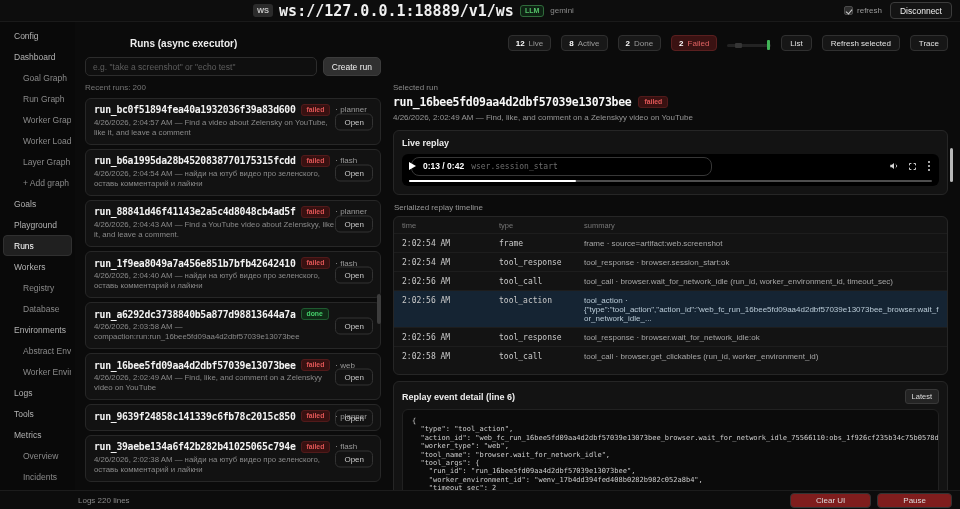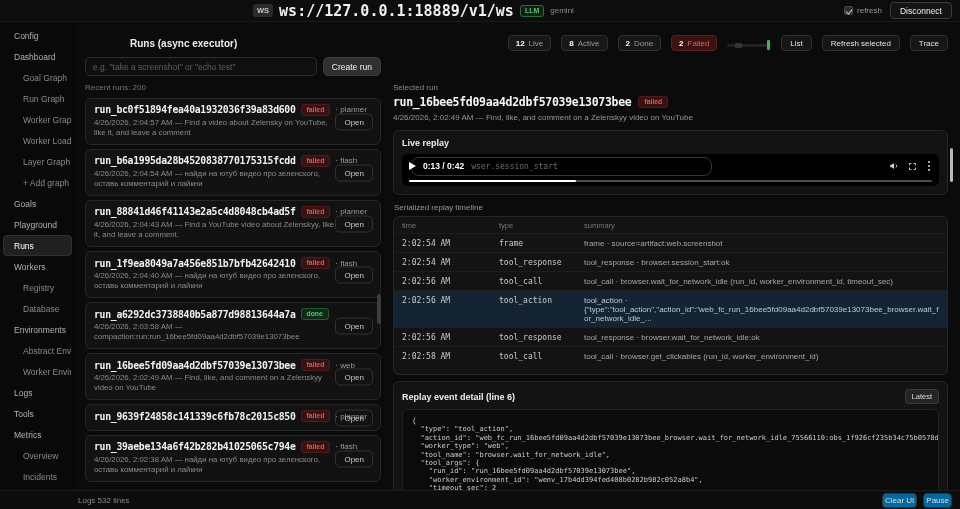--- a/index.html
+++ b/index.html
@@ -26,21 +26,21 @@
   .sidebar { position:absolute; left:0; top:22px; bottom:9px; width:75px; background:#090909; padding-top:3px; overflow:hidden; }
   .side-item { font-size:8.5px; color:#b2b2b2; padding:4.5px 4px 4.5px 10px; margin:0 3px; white-space:nowrap; overflow:hidden; border:1px solid transparent; }
   .side-item.lvl1 { color:#8a8a8a; padding-left:19px; }
   .side-item.active { background:#202020; border-color:#303030; border-radius:4px; color:#fff; }
 
   
   .statusbar { position:absolute; bottom:0; left:0; right:0; height:19px; background:#0c0c0c;
                border-top:1px solid #1c1c1c; display:flex; align-items:center; padding:0 8px; }
   .logs-label { margin-left:70px; color:#8a8a8a; font-size:8px; }
   .statusbar-right { margin-left:auto; display:flex; gap:6px; }
-  .sb-btn { background:#0369a1; border:1px solid #333; color:#ddd; font-size:8px; border-radius:4px; padding:2px 2px; }
+  .sb-btn { background:#7f1d1d; border:1px solid #333; color:#ddd; font-size:8px; border-radius:4px; padding:2px 25px; }
 
   
   .main { position:absolute; left:75px; top:22px; right:0; bottom:19px; padding:12px 12px 0 10px; overflow:hidden; }
   .main-header { display:flex; align-items:center; height:18px; margin-bottom:5px; }
   .page-title { font-size:10px; font-weight:bold; color:#ededed;padding-left:45px; }
   .filters { margin-left:auto; display:flex; align-items:flex-end; gap:10px; }
   .chip { display:flex; align-items:center; gap:4px; background:#181818; border:1px solid #2f2f2f; border-radius:4px; padding:2.5px 7px; }
   .chip .num { color:#fff; font-weight:bold; font-size:8px; }
   .chip .lbl { color:#9a9a9a; font-size:8px; }
   .chip.failed { background:#3a1212; border-color:#5a1f1f; }
@@ -385,19 +385,19 @@
   "_line": 6
 }</pre>
         </div>
       </div>
     </div>
   </div>
 
   <div class="panel-scroll-thumb"></div>
 
   <div class="statusbar">
-    <span class="logs-label">Logs 532 lines</span>
+    <span class="logs-label">Logs 220 lines</span>
     <span class="statusbar-right">
       <button class="sb-btn">Clear UI</button>
       <button class="sb-btn">Pause</button>
     </span>
   </div>
 </div>
 
 </body></html>

